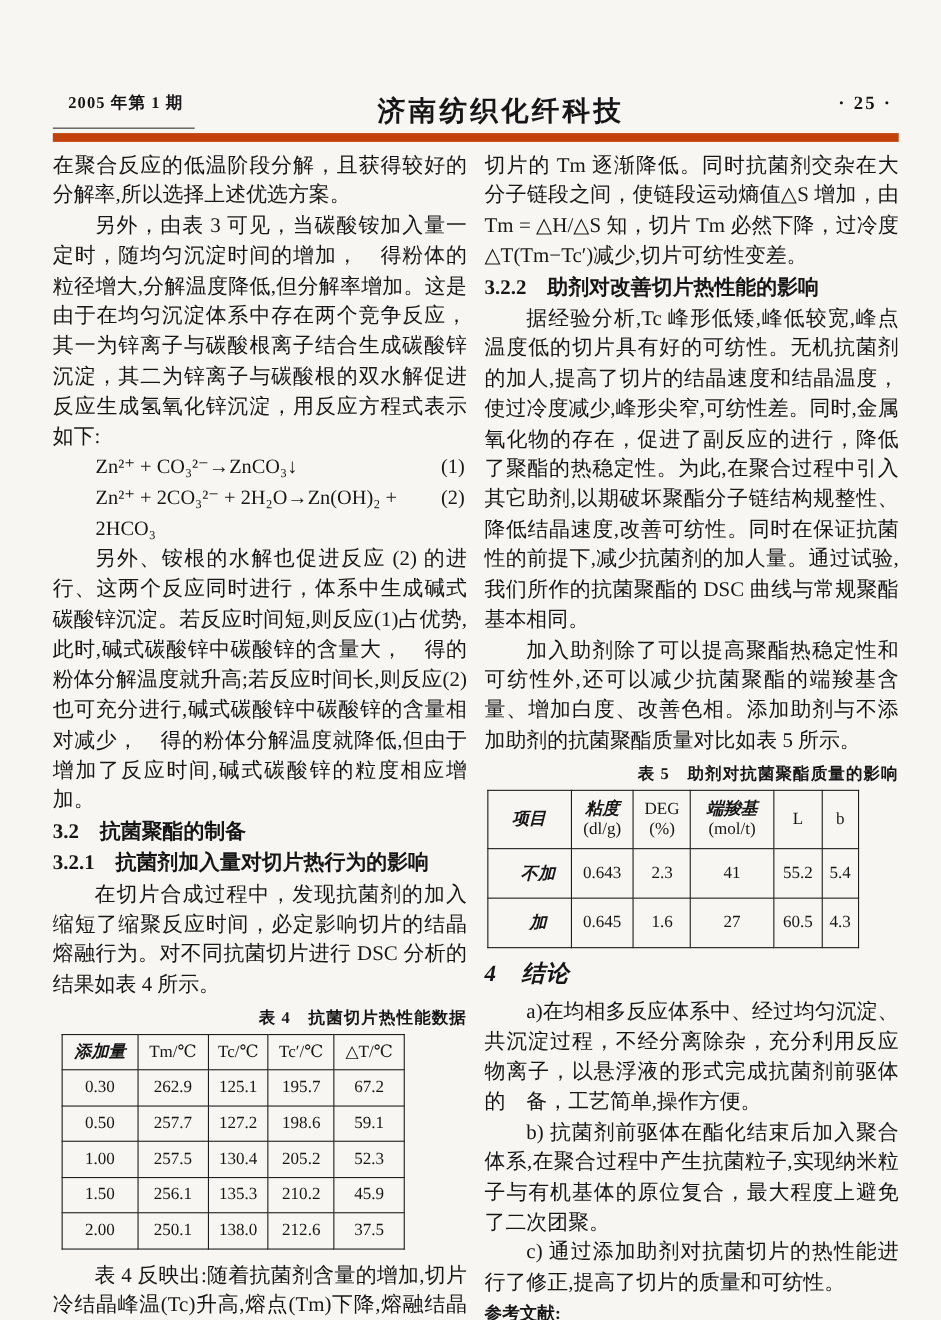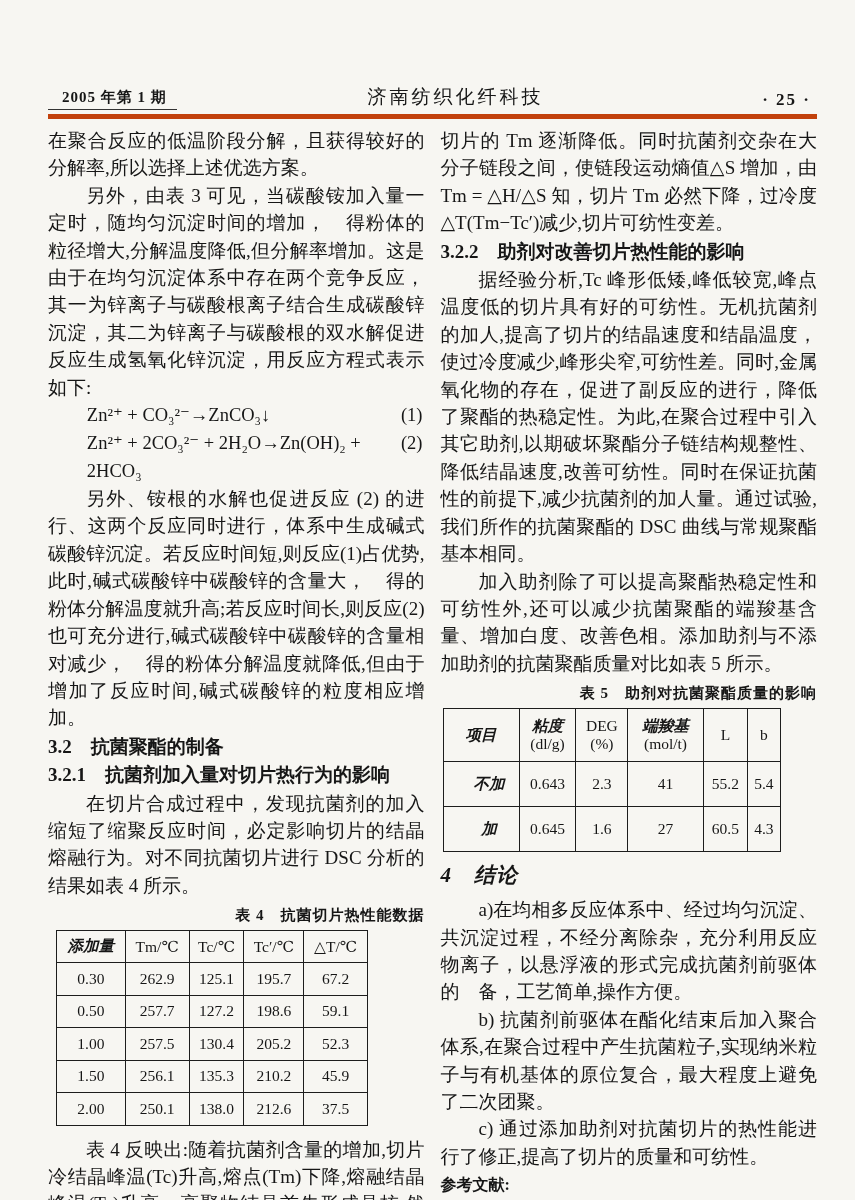--- a/index.html
+++ b/index.html
@@ -7,27 +7,27 @@
     width:855px;height:1200px;
     background:#f7f6f2;
     font-family:"Liberation Serif","DejaVu Serif",serif;
     color:#161616;
     -webkit-font-smoothing:antialiased;
     overflow:hidden;
   }
   .page{width:855px;height:1200px;position:relative;}
   
   .hdr{
-    display:flex;align-items:flex-end;justify-content:space-between;
+    display:flex;justify-content:space-between;
     margin:84px 38px 0 48px;
     padding-bottom:4px;
-    border-bottom:5px solid #c2410c;
+    border-bottom:8px solid #c2410c;
   }
   .hdr .issue{font-size:15px;font-weight:bold;letter-spacing:1px;border-bottom:1px solid #333;padding:0 10px 2px 14px;}
-  .hdr .journal{font-size:19px;font-weight:normal;letter-spacing:3px;transform:translateX(-14px);}
+  .hdr .journal{font-size:25px;font-weight:bold;letter-spacing:3px;transform:translateX(-14px);}
   .hdr .pageno{font-size:17px;font-weight:bold;letter-spacing:2px;padding-right:6px;}
   
   .columns{display:flex;gap:16px;padding:8px 38px 0 48px;}
   .col{flex:1;min-width:0;}
   p{margin:0;font-size:19px;line-height:27.4px;text-align:justify;}
   p.indent{text-indent:2em;}
   h3{margin:1px 0;font-size:19px;line-height:27.4px;font-weight:bold;}
   h2{margin:8px 0 6px 0;font-size:21px;line-height:30px;font-weight:bold;letter-spacing:1px;font-style:italic;}
   .eq{display:flex;justify-content:space-between;align-items:baseline;
       font-size:18.5px;line-height:28px;padding-left:2.1em;}

